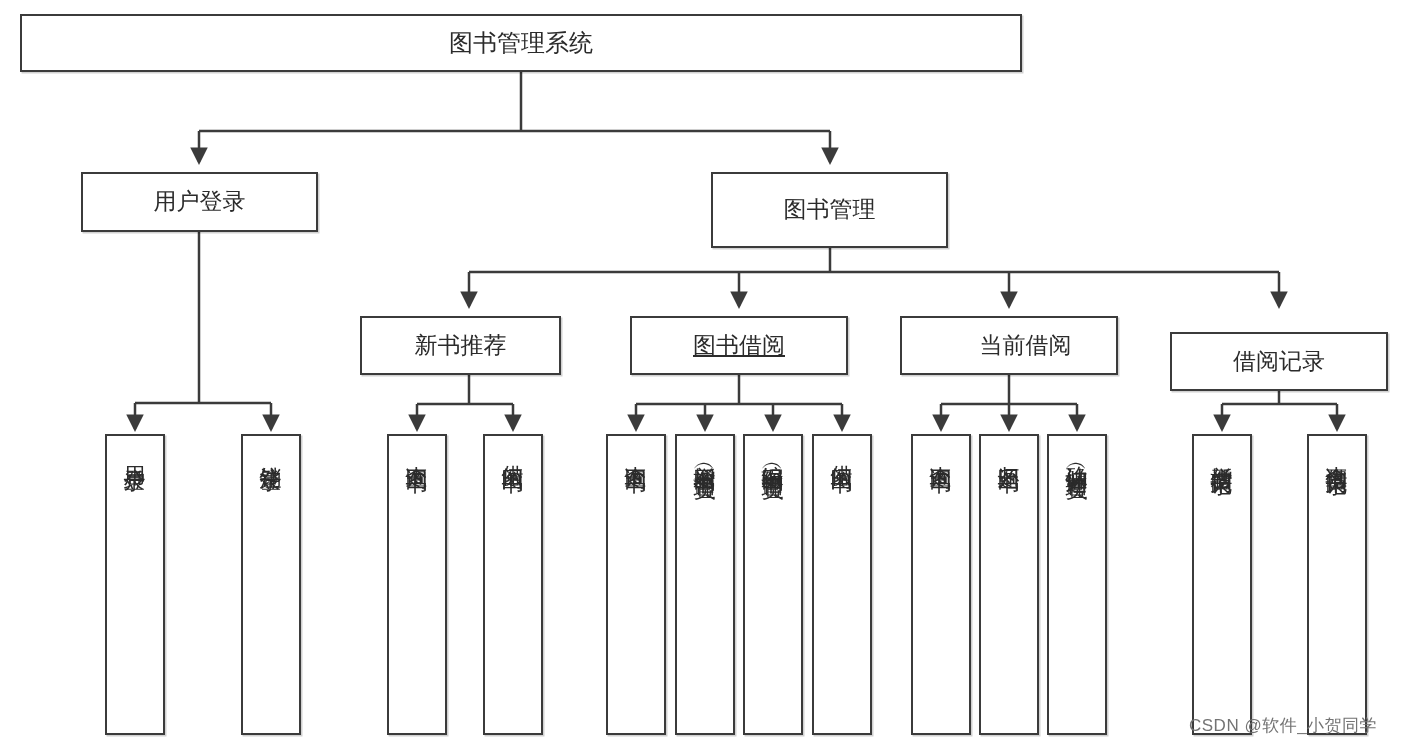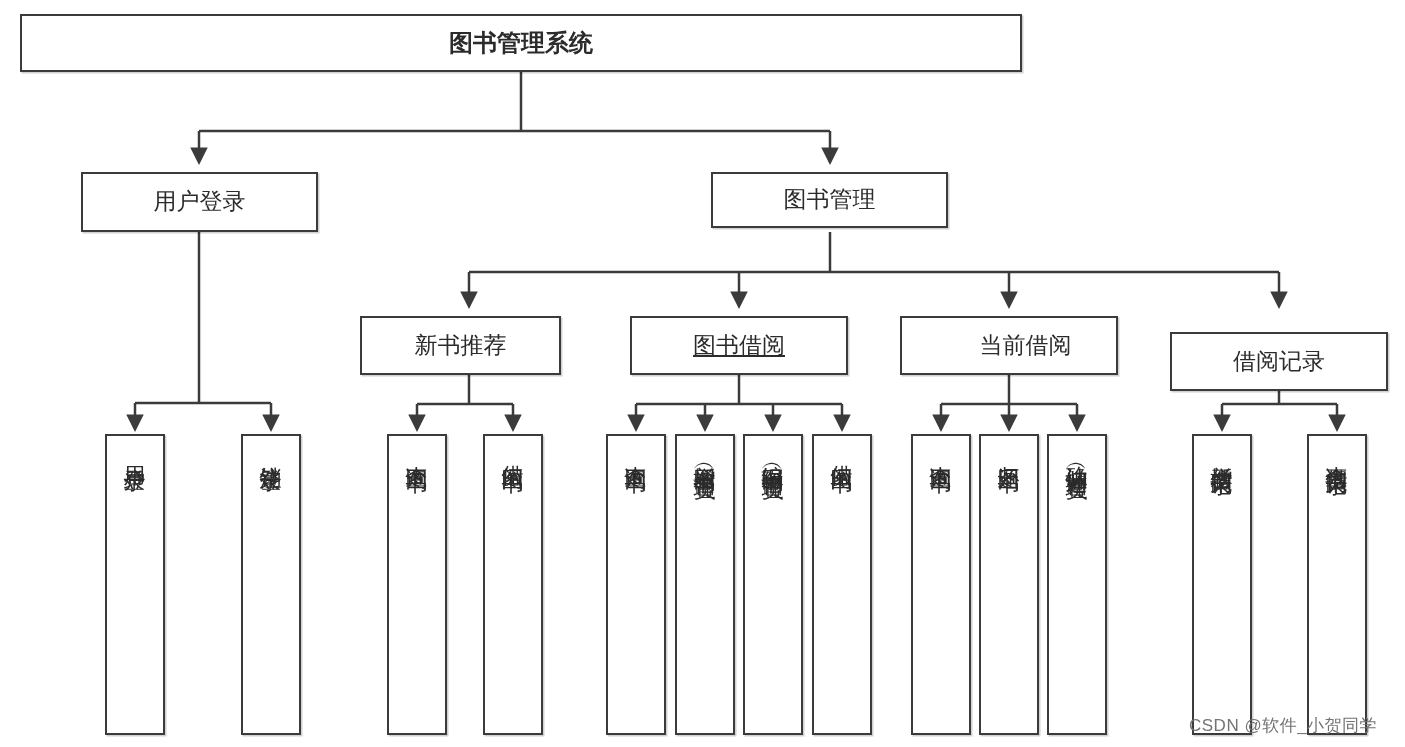--- a/index.html
+++ b/index.html
@@ -36,21 +36,20 @@
     display:block;
     text-align:center;
     line-height:1.18;
     white-space:nowrap;
   }
   .node.h{           
     font-size:23px;
   }
   .node.root{
     font-size:24px;
-    font-weight:bold;
   }
   .node.v{           
     font-size:22px;
     align-items:flex-start;
     padding-top:12px;
   }
   .node.v .lbl{
     writing-mode:vertical-rl;
     text-orientation:upright;
     letter-spacing:2px;
@@ -125,21 +124,21 @@
   </svg>
 
   <div class="node root" style="left:20px;top:14px;width:1002px;height:58px;">
     <span class="lbl">图书管理系统</span>
   </div>
 
   <div class="node h" style="left:81px;top:172px;width:237px;height:60px;">
     <span class="lbl">用户登录</span>
   </div>
 
-  <div class="node h" style="left:711px;top:172px;width:237px;height:56px;align-items:center;">
+  <div class="node h" style="left:711px;top:172px;width:237px;height:76px;align-items:center;">
     <span class="lbl">图书管理</span>
   </div>
 
   <div class="node h" style="left:360px;top:316px;width:201px;height:59px;">
     <span class="lbl">新书推荐</span>
   </div>
 
   <div class="node h" style="left:630px;top:316px;width:218px;height:59px;text-decoration:underline;">
     <span class="lbl">图书借阅</span>
   </div>

